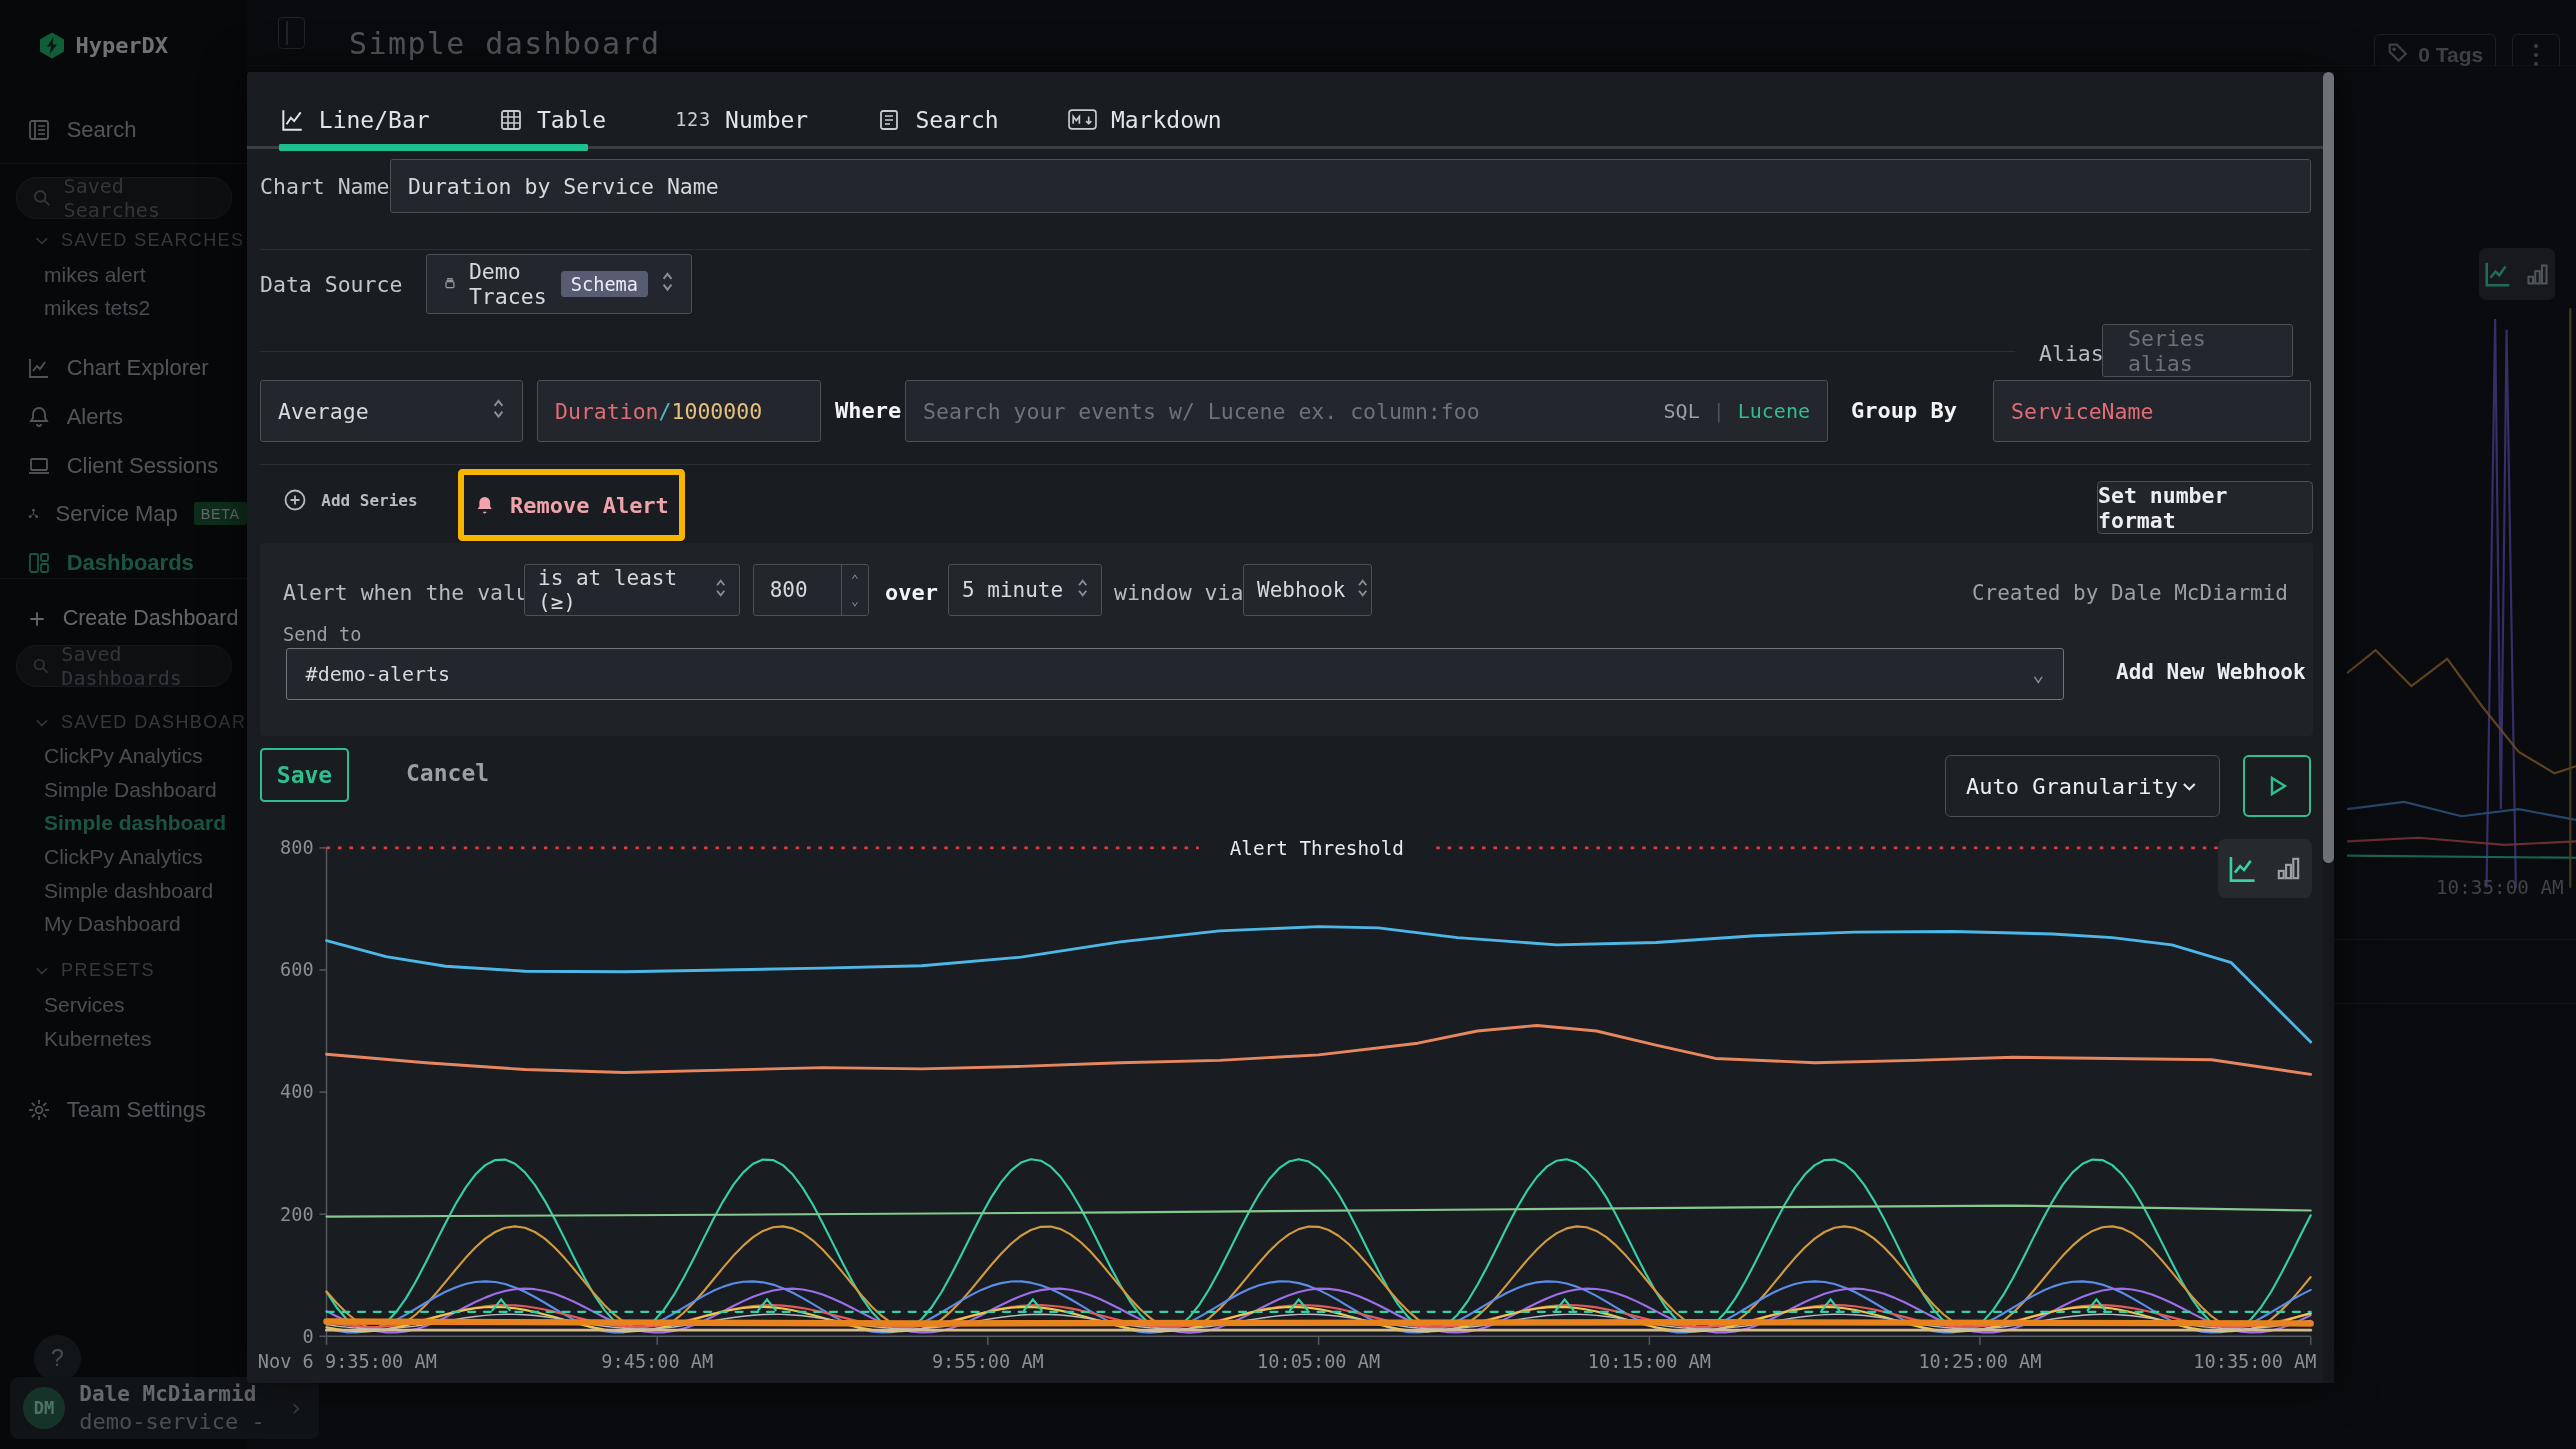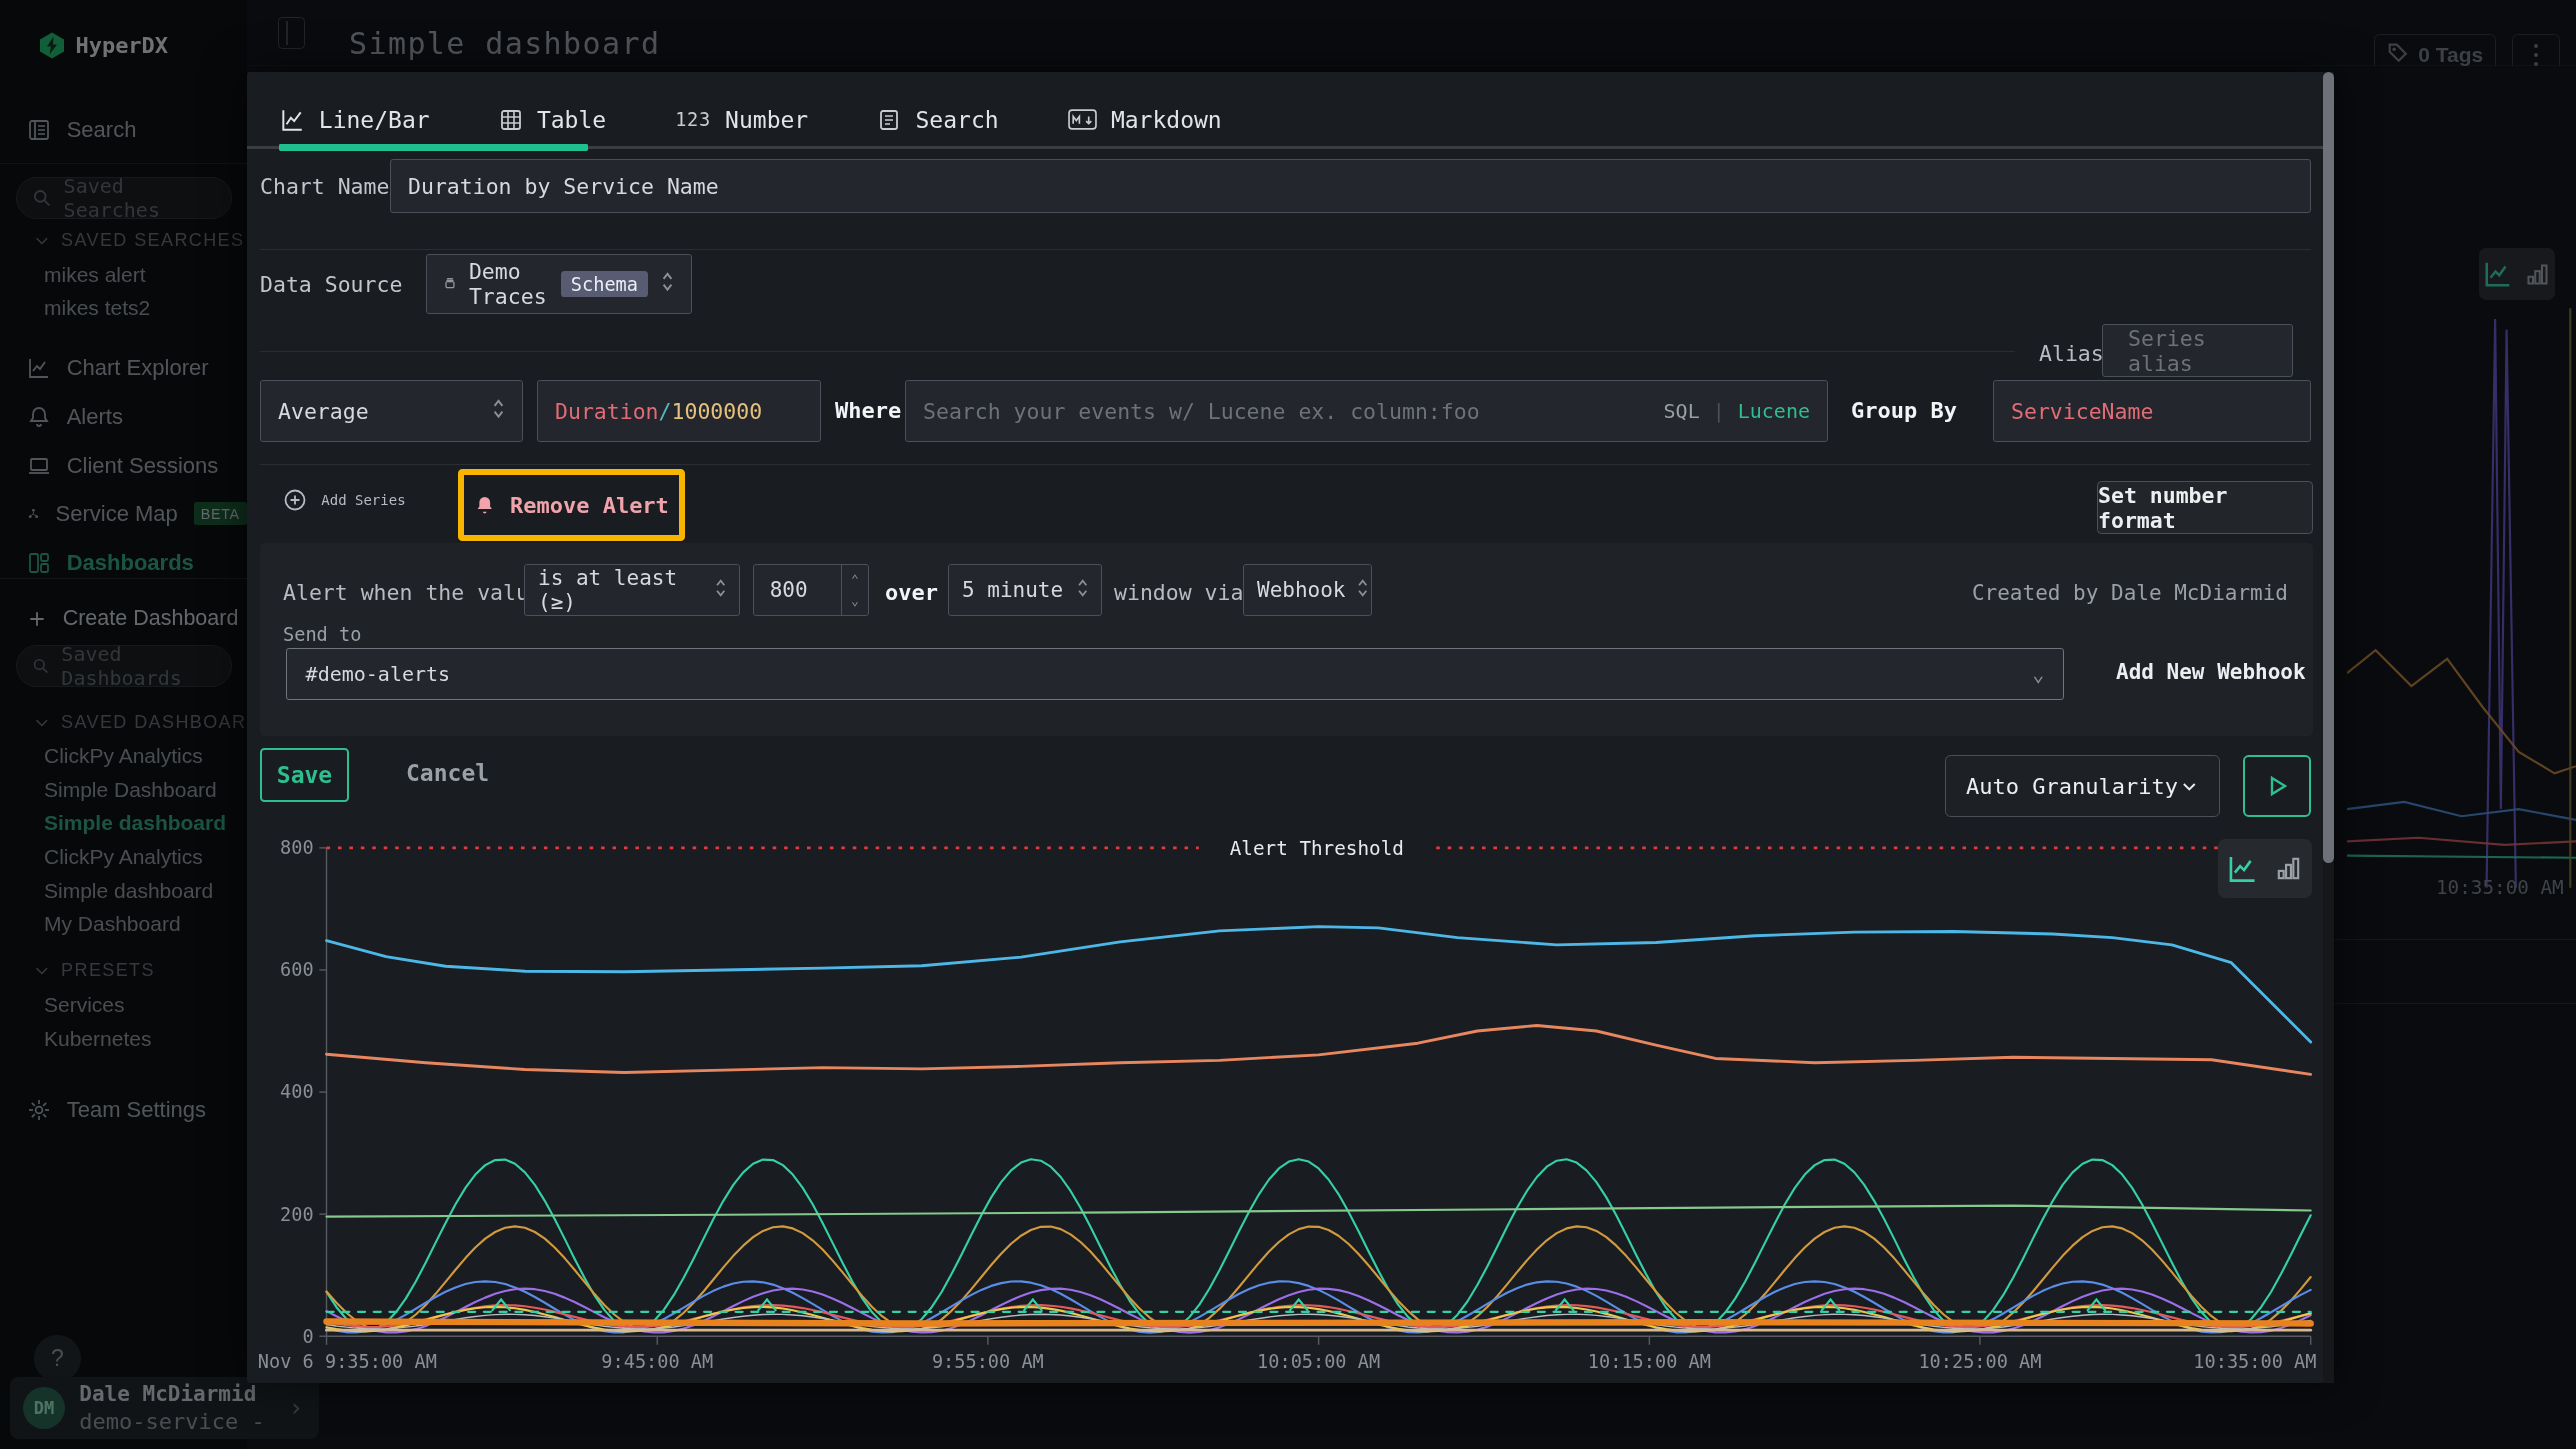--- a/index.html
+++ b/index.html
@@ -69,21 +69,21 @@
   .m-divider { position:absolute; height:0.7px; background:#2a2d32; }
 
   .select-chevrons { margin-left:auto; color:#8b9096; }
   .badge-schema { background:#575c72; color:#eceef4; font-size:18.6px; padding:2.9px 10px; border-radius:3.6px; margin-left:auto; }
 
   .dur-col { color:#e06c75; } .dur-slash { color:#56b6c2; } .dur-denom { color:#e5c07b; }
   .sql-lucene { margin-left:auto; display:flex; gap:13px; font-size:20px; }
   .sql { color:#9aa0a6; } .pipe { color:#4c5058; } .lucene { color:#2fbf8f; }
   .svc-name { color:#e06c75; }
 
-  .add-series { position:absolute; left:36px; top:416px; display:flex; align-items:center; gap:14.3px; color:#b8bcc2; font-size:14px; font-weight:normal; cursor:pointer; }
+  .add-series { position:absolute; left:36px; top:416px; display:flex; align-items:center; gap:14.3px; color:#b8bcc2; font-size:16px; font-weight:bold; cursor:pointer; }
   .hl-box { position:absolute; left:211px; top:397px; width:227px; height:72px; border:6.4px solid #f7b500; border-radius:4.3px; display:flex; align-items:center; justify-content:center; gap:14.3px; }
   .remove-alert { display:flex; align-items:center; gap:14.3px; color:#f0a3ab; font-size:22px; font-weight:bold; cursor:pointer; }
   .set-num-btn { position:absolute; left:1850px; top:409px; width:216px; height:53px; border:1.4px solid #4c5058; border-radius:4.3px; background:#22252a; color:#eceef0; font-size:21.5px; font-weight:bold; display:flex; align-items:center; justify-content:center; cursor:pointer; }
 
   .alert-panel { position:absolute; left:13px; top:471px; width:2053px; height:193px; background:#1f2227; border-radius:4.3px; }
   .a-text { position:absolute; color:#b8bcc2; font-size:21.5px; }
   .a-select { position:absolute; background:#23262c; border:1.4px solid #4c5058; border-radius:2.9px; height:52px; display:flex; align-items:center; padding:0 13px; font-size:21px; color:#d6d9dd; gap:11.4px; }
   .num-input { position:absolute; background:#23262c; border:1.4px solid #4c5058; border-radius:2.9px; height:52px; display:flex; align-items:center; font-size:21px; color:#d6d9dd; }
   .num-val { padding:0 15.7px; flex:1; }
   .spinner { width:27px; height:100%; border-left:1.4px solid #4c5058; display:flex; flex-direction:column; align-items:center; justify-content:center; gap:5.7px; color:#8b9096; font-size:13px; }

